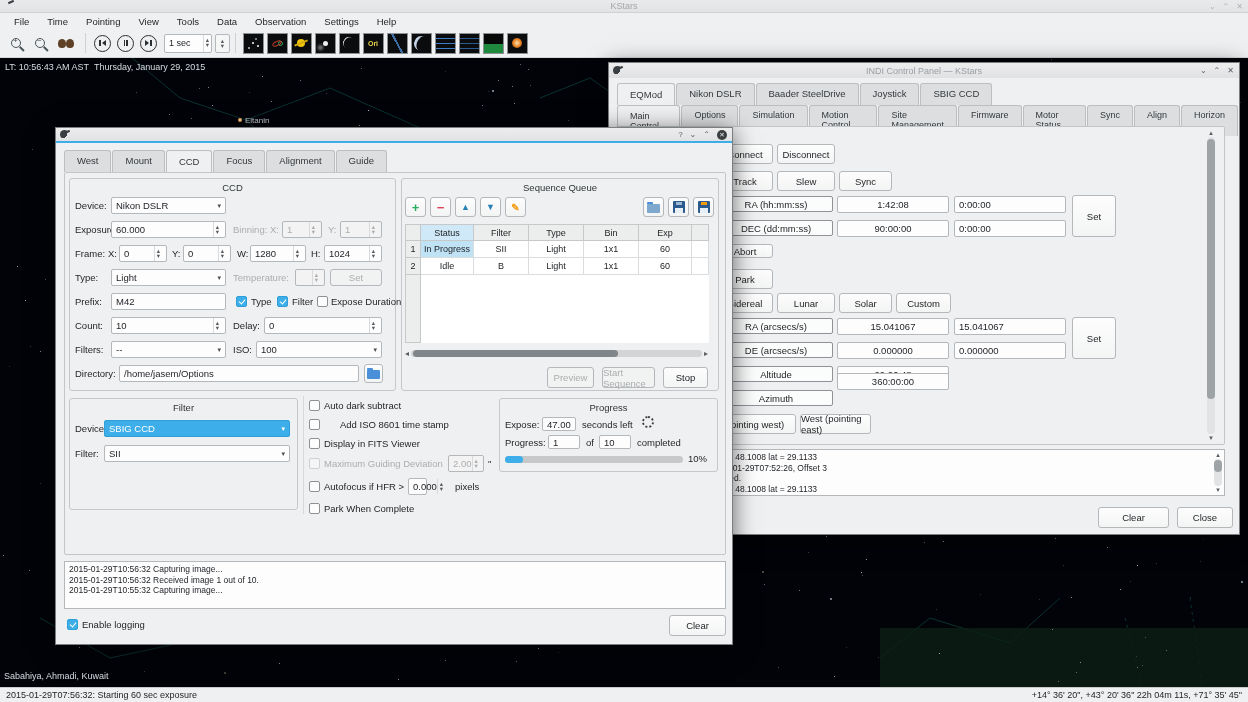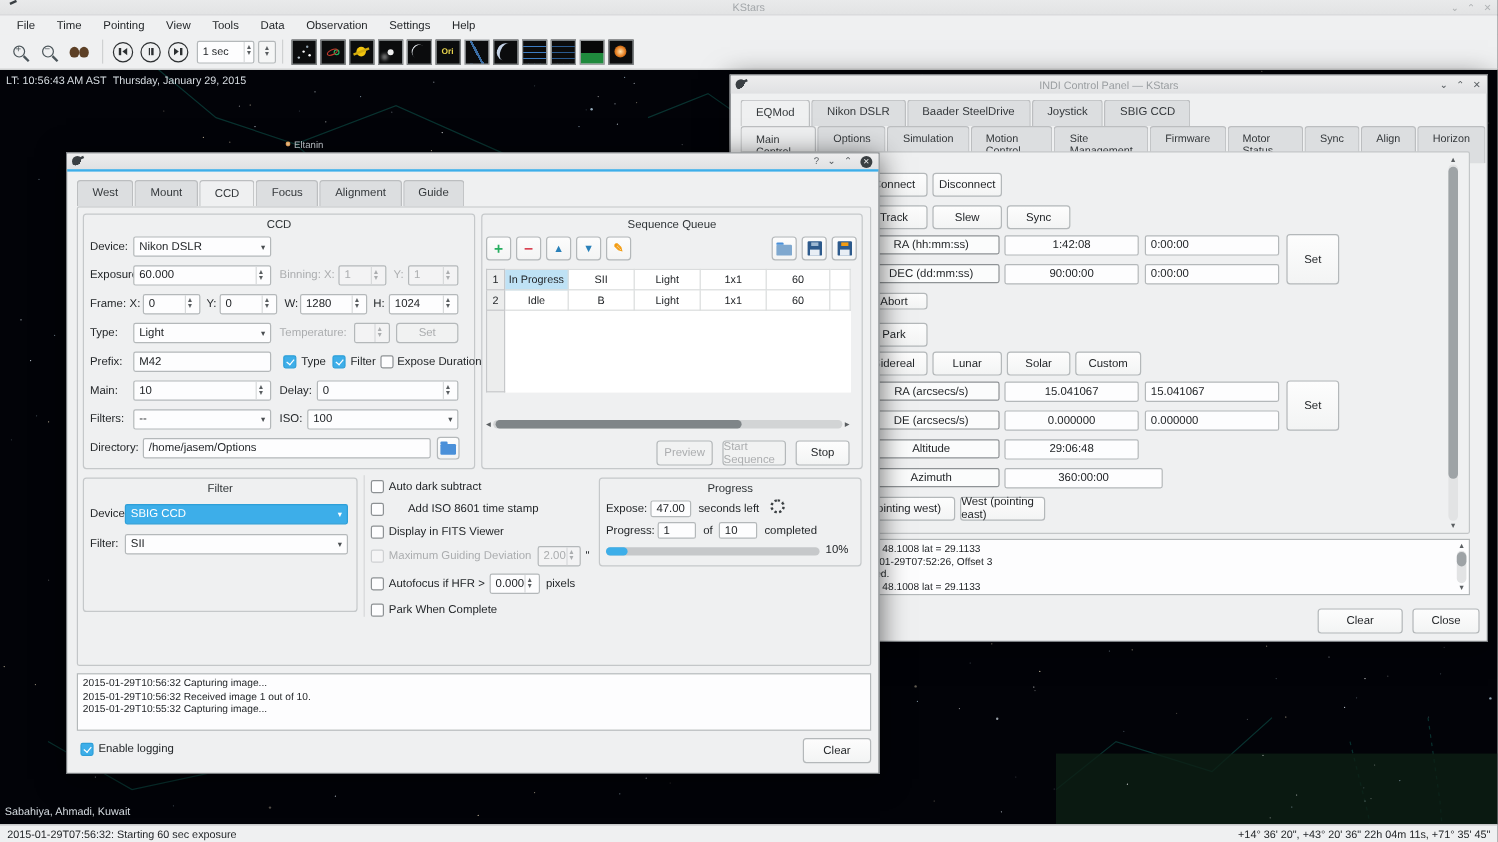--- a/index.html
+++ b/index.html
@@ -254,21 +254,21 @@
   <div class="inp ctr" style="left:228px;top:255px;width:112px">15.041067</div>
   <div class="inp" style="left:345px;top:255px;width:112px">15.041067</div>
   <div class="b" style="left:463px;top:254px;width:44px;height:42px">Set</div>
   <div class="plabel" style="left:110px;top:279px;width:114px">DE (arcsecs/s)</div>
   <div class="inp ctr" style="left:228px;top:279px;width:112px">0.000000</div>
   <div class="inp" style="left:345px;top:279px;width:112px">0.000000</div>
 
   <div class="plabel" style="left:110px;top:303px;width:114px">Altitude</div>
   <div class="inp ctr" style="left:228px;top:303px;width:112px">29:06:48</div>
   <div class="plabel" style="left:110px;top:327px;width:114px">Azimuth</div>
-  <div class="inp ctr" style="left:228px;top:327px;width:132px">360:00:00</div>
+  <div class="inp ctr" style="left:228px;top:310px;width:112px">360:00:00</div>
 
   <div class="b" style="left:80px;top:351px;width:107px;height:20px">East (pointing west)</div>
   <div class="b" style="left:191px;top:351px;width:71px;height:20px">West (pointing east)</div>
 
   <div class="vsb" style="left:597px;top:66px;height:313px">
     <span>▴</span>
     <span class="trk">
         <span class="thm" style="top:2px;height:260px"></span>
       </span>
     <span>▾</span>
@@ -394,21 +394,21 @@
   <span class="l" style="left:19px;top:165px">Prefix:</span>
   <div class="inp" style="left:55px;top:165px;width:115px">
       <span>M42</span>
     </div>
   <span class="cb c" style="left:180px;top:168px"></span>
   <span class="l" style="left:195px;top:165px">Type</span>
   <span class="cb c" style="left:221px;top:168px"></span>
   <span class="l" style="left:236px;top:165px">Filter</span>
   <span class="cb" style="left:261px;top:168px"></span>
   <span class="l" style="left:275px;top:165px">Expose Duration</span>
-  <span class="l" style="left:19px;top:189px">Main:</span>
+  <span class="l" style="left:19px;top:189px">Count:</span>
   <div class="inp" style="left:55px;top:189px;width:115px">
       <span>10</span>
       <span class="sar">
         <span>▴</span>
         <span>▾</span>
       </span>
     </div>
   <span class="l" style="left:177px;top:189px">Delay:</span>
   <div class="inp" style="left:208px;top:189px;width:118px">
       <span>0</span>
@@ -466,20 +466,29 @@
     <colgroup>
         <col style="width:15px">
         <col style="width:53px">
         <col style="width:55px">
         <col style="width:55px">
         <col style="width:55px">
         <col style="width:53px">
         <col style="width:17px">
       </colgroup>
     <tbody>
+        <tr>
+      <th class="num"></th>
+      <th class="hlh">Status</th>
+      <th>Filter</th>
+      <th>Type</th>
+      <th>Bin</th>
+      <th>Exp</th>
+      <th></th>
+    </tr>
     <tr>
       <td class="num">1</td>
       <td class="hl">In Progress</td>
       <td>SII</td>
       <td>Light</td>
       <td>1x1</td>
       <td>60</td>
       <td></td>
     </tr>
     <tr>
@@ -534,21 +543,21 @@
   <div class="inp dis" style="left:392px;top:327px;width:36px">
       <span>2.00</span>
       <span class="sar dis">
         <span>▴</span>
         <span>▾</span>
       </span>
     </div>
   <span class="l" style="left:432px;top:327px">"</span>
   <span class="cb" style="left:253px;top:353px"></span>
   <span class="l" style="left:268px;top:350px">Autofocus if HFR &gt;</span>
-  <div class="inp" style="left:352px;top:350px;width:42px">
+  <div class="inp" style="left:352px;top:350px;width:19px">
       <span>0.000</span>
       <span class="sar">
         <span>▴</span>
         <span>▾</span>
       </span>
     </div>
   <span class="l" style="left:399px;top:350px">pixels</span>
   <span class="cb" style="left:253px;top:375px"></span>
   <span class="l" style="left:268px;top:372px">Park When Complete</span>
 

